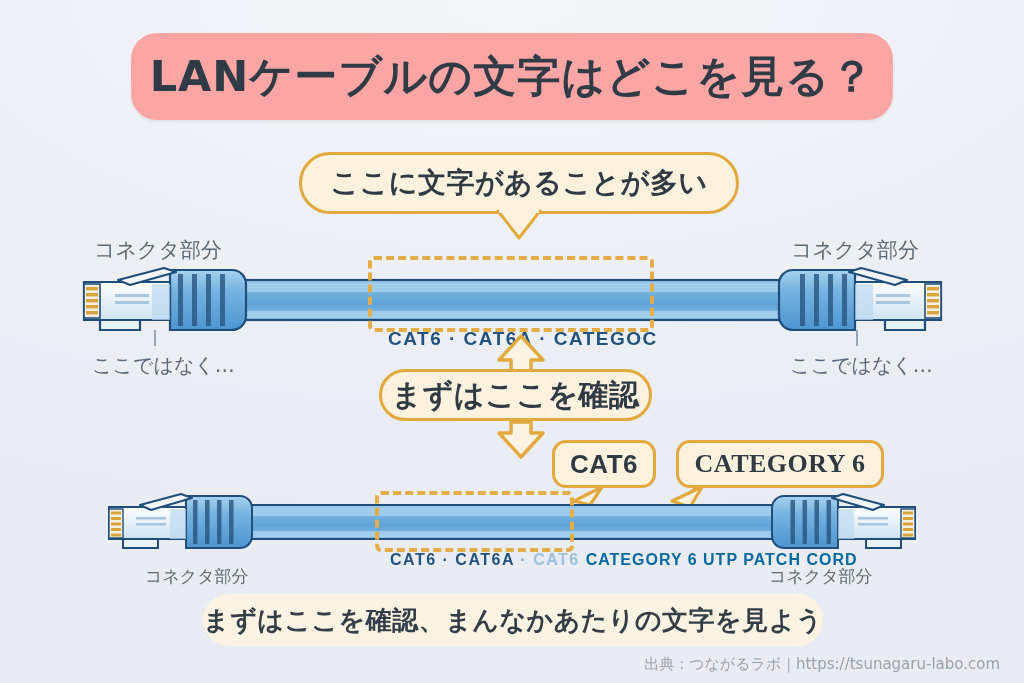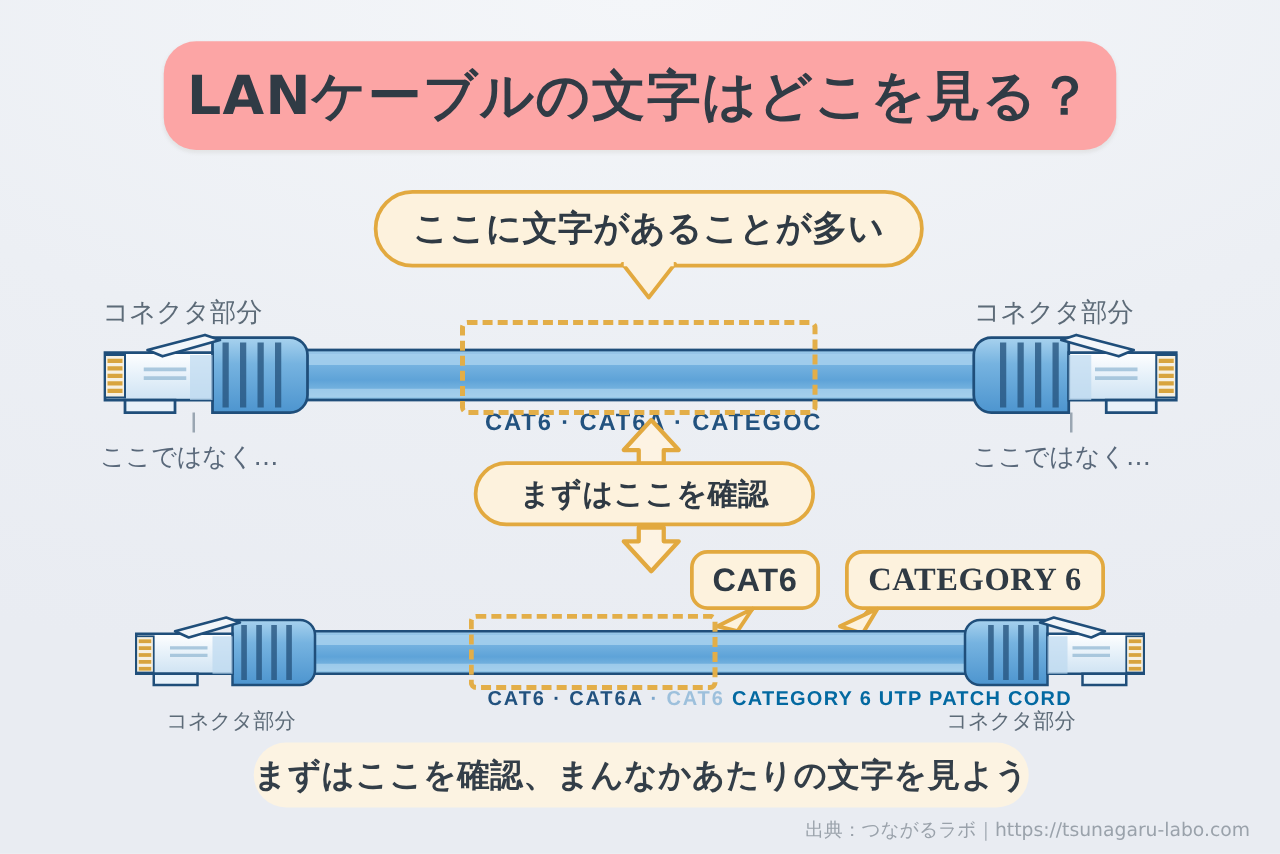--- a/index.html
+++ b/index.html
@@ -40,21 +40,21 @@
   #callout-top{
     left:299px;top:152px;width:440px;height:62px;
     font-size:28px;border-radius:32px;
     font-family:Liberation Serif, serif;
   }
   #callout-top-tail{position:absolute;left:496px;top:211px;width:46px;height:30px;}
 
   
   #callout-mid{
     left:379px;top:369px;width:273px;height:52px;
-    font-size:24px;border-radius:28px;
+    font-size:30px;border-radius:28px;
     font-family:"DejaVu Sans","Liberation Sans",sans-serif;
   }
 
   
   #bubble-cat6{left:552px;top:440px;width:104px;height:48px;font-size:26px;border-radius:14px;
       font-family:"Liberation Sans",sans-serif;}
   #bubble-cat6-tail{position:absolute;left:556px;top:485px;width:80px;height:58px;}
   #bubble-category6{left:676px;top:440px;width:208px;height:48px;font-size:26px;border-radius:14px;
       font-family:Liberation Serif, serif;}
   #bubble-category6-tail{position:absolute;left:660px;top:485px;width:90px;height:58px;}
@@ -64,20 +64,21 @@
     left:203px;top:594px;width:620px;height:52px;
     border:none;background:#fcf3e2;border-radius:28px;
     font-size:26px;color:#333e48;
     font-family:"DejaVu Sans","Liberation Sans",sans-serif;
   }
 
   
   .lbl{
     position:absolute;color:#5d6b78;white-space:nowrap;
     font-family:"DejaVu Sans","Liberation Sans",sans-serif;
+    margin-left:12px;
   }
   .lbl-connector-top{font-size:21px;}
   .lbl-note{font-size:20px;color:#59687a;}
   .lbl-connector-small{font-size:17px;color:#5d6b78;}
 
   #lbl-conn-tl{left:82px;top:236px;}
   #lbl-conn-tr{left:779px;top:236px;}
   #lbl-note-l{left:80px;top:352px;}
   #lbl-note-r{left:778px;top:352px;}
   #lbl-conn-bl{left:133px;top:565px;}

